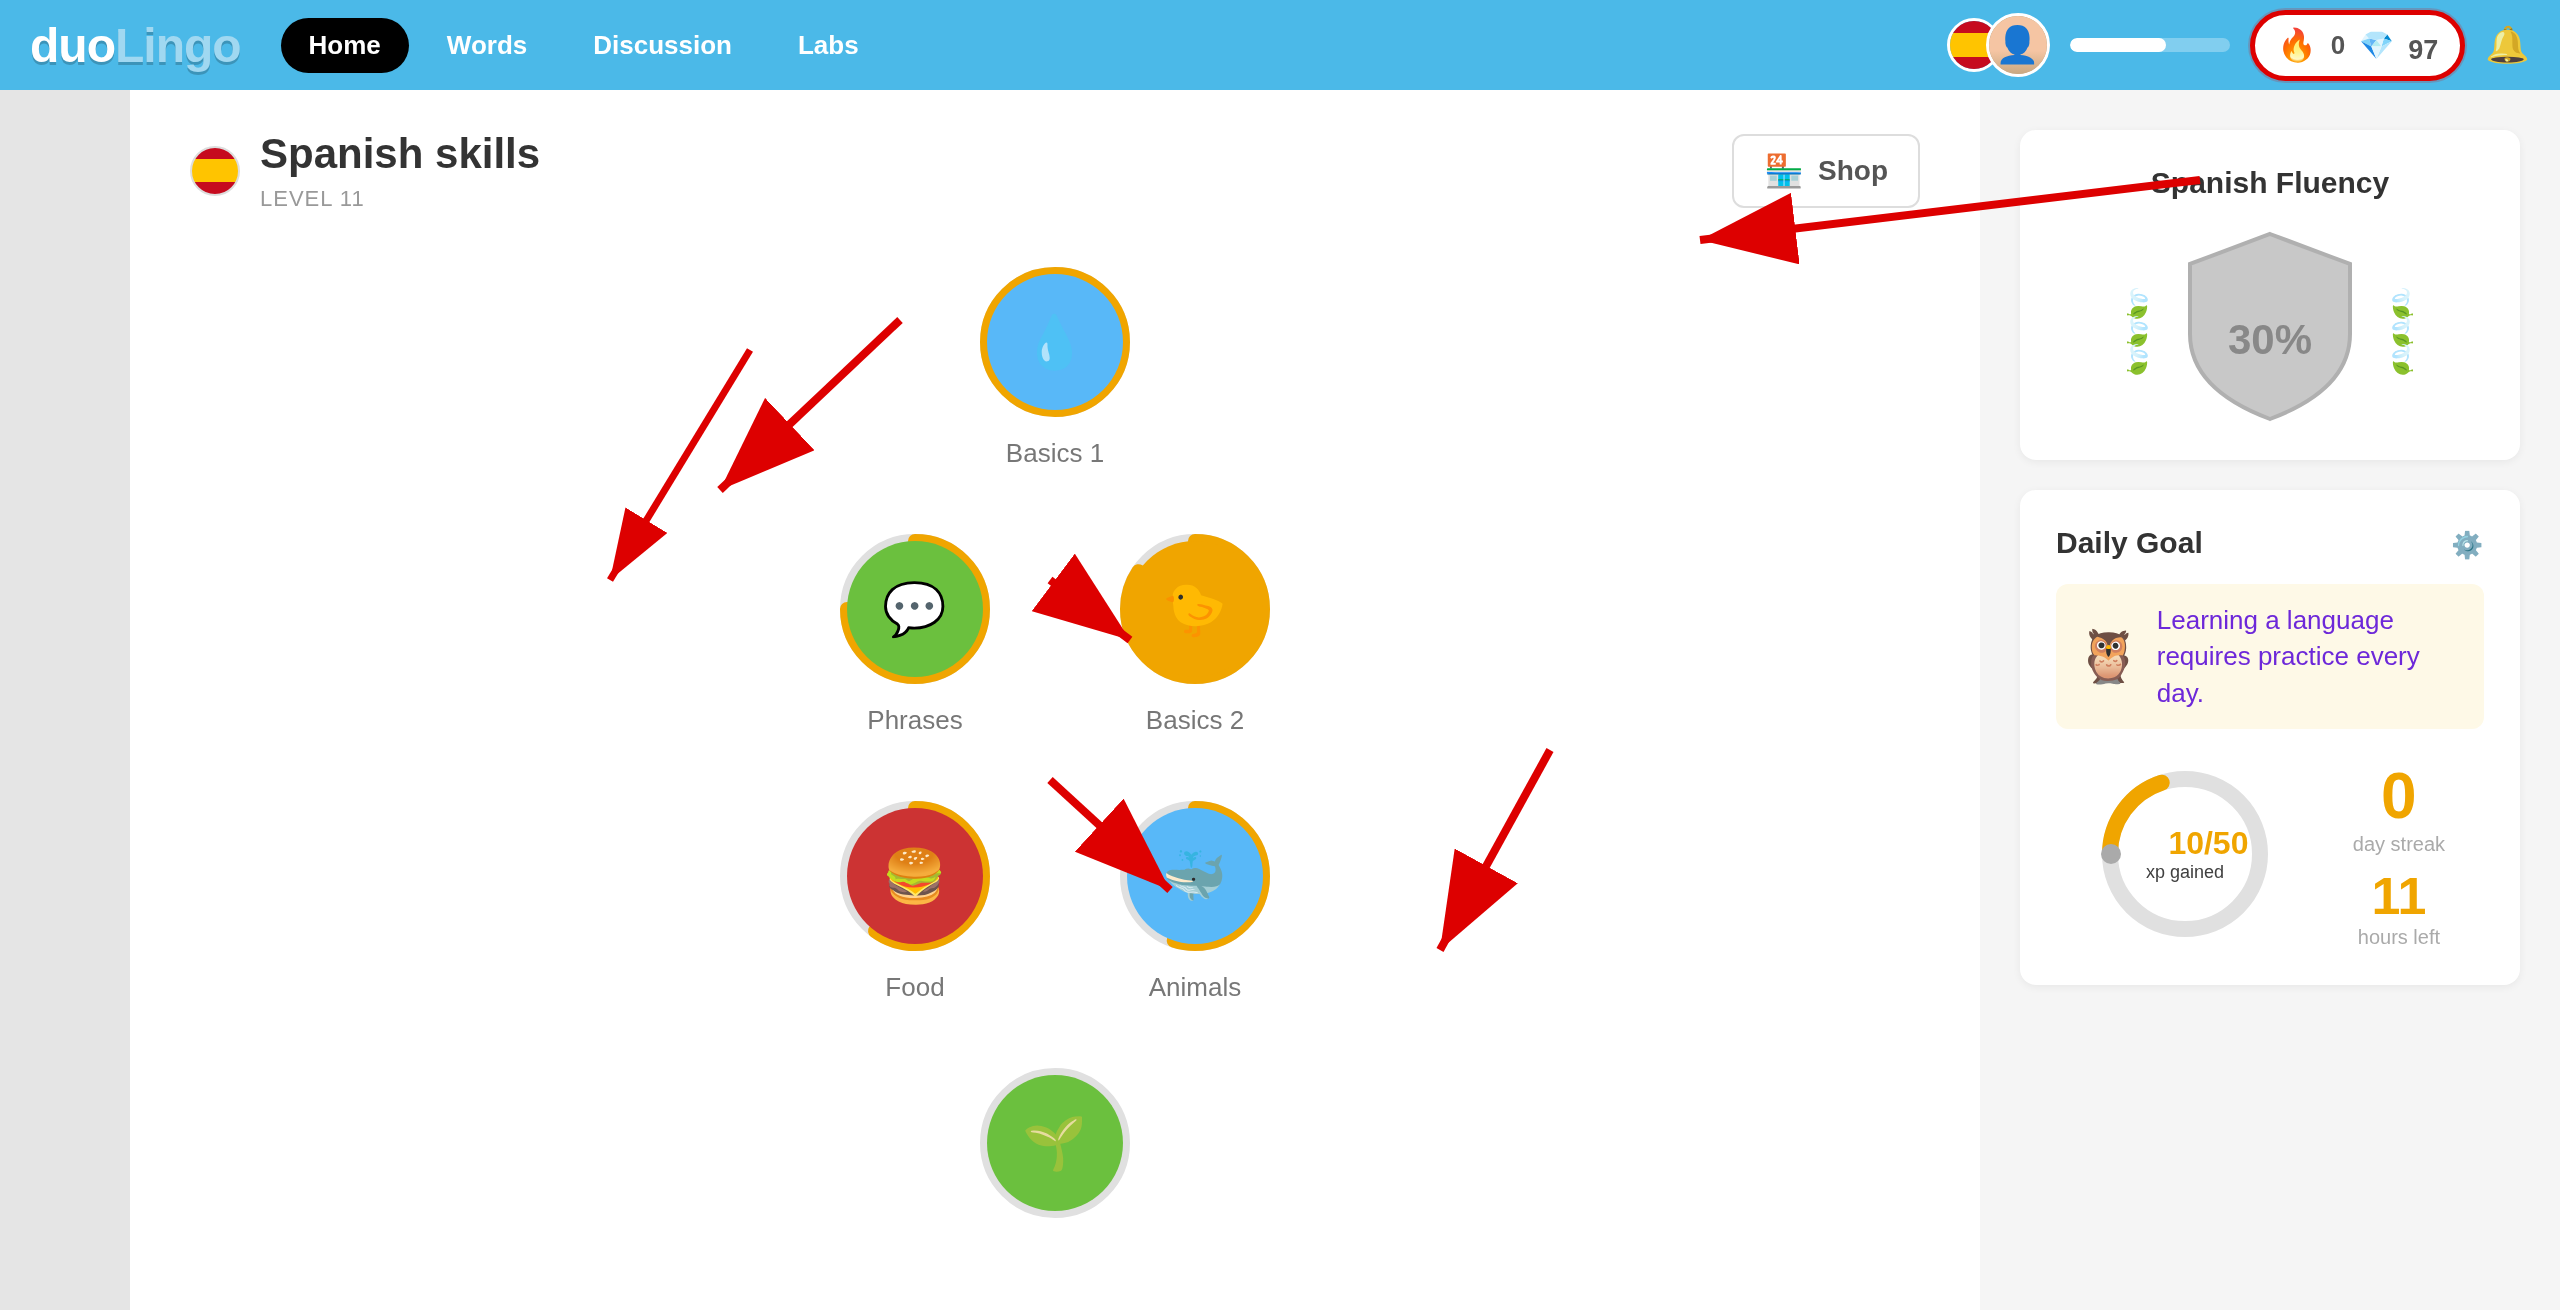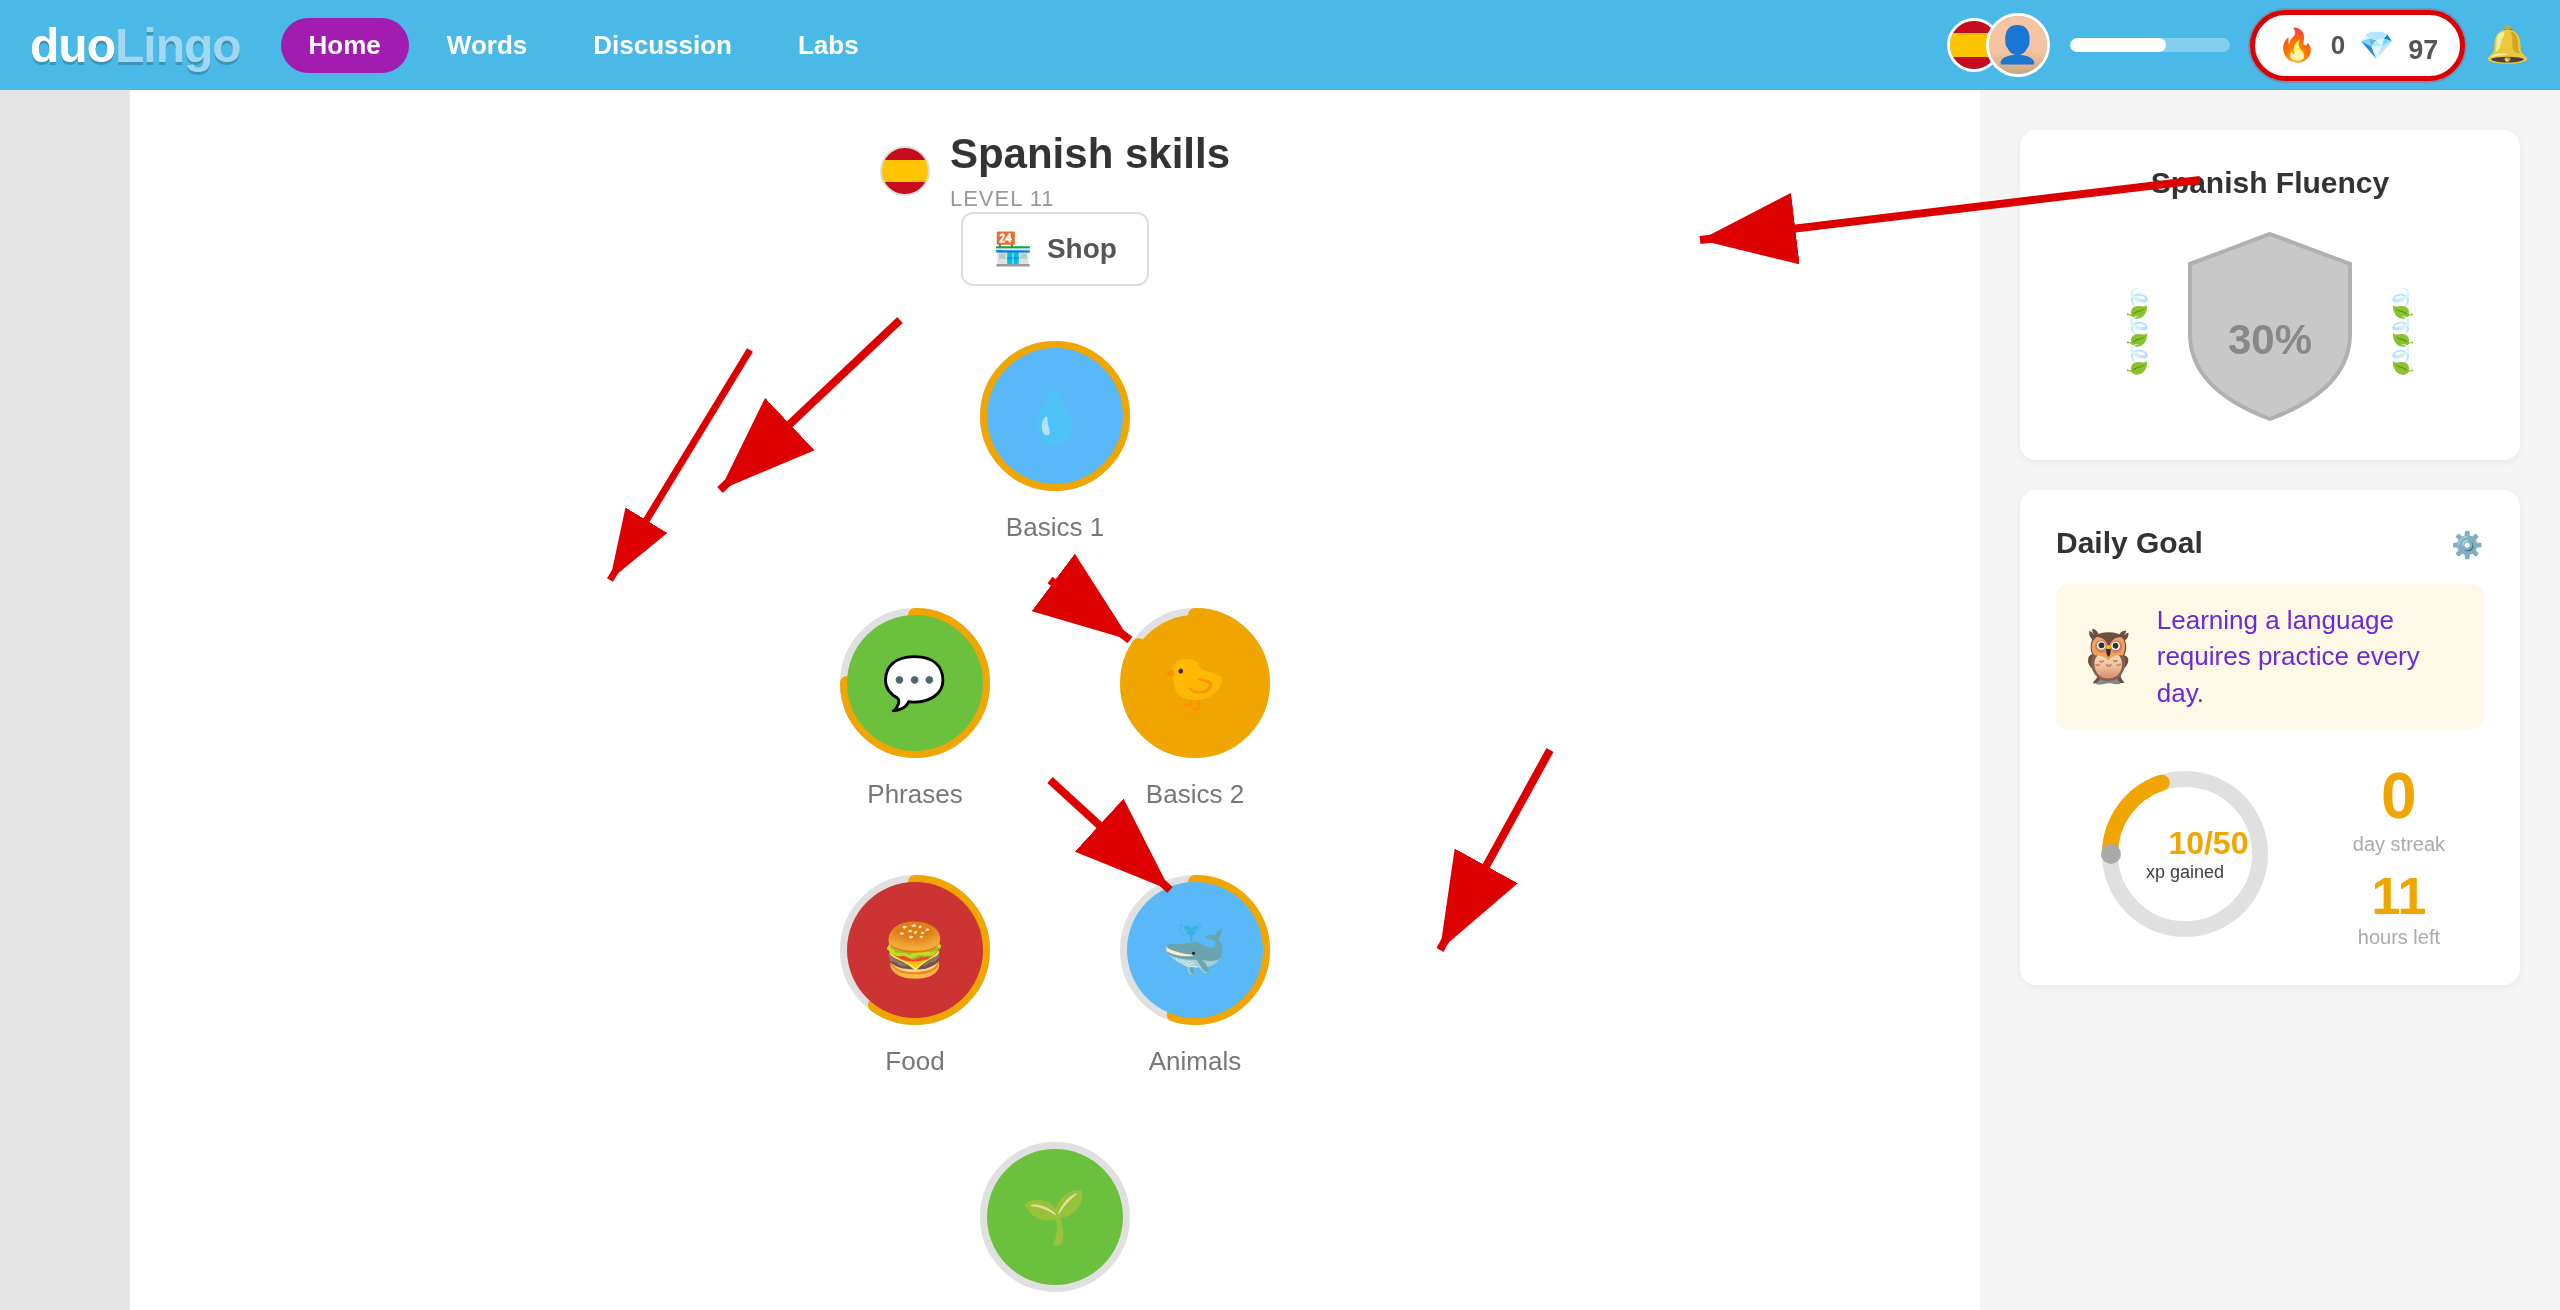--- a/index.html
+++ b/index.html
@@ -27,21 +27,21 @@
     .nav { display: flex; gap: 10px; align-items: center; flex: 1; }
     .nav-item {
       padding: 12px 28px;
       border-radius: 40px;
       color: white;
       font-size: 26px;
       font-weight: 700;
       cursor: pointer;
       text-decoration: none;
     }
-    .nav-item.active { background: #a21caf; }
+    .nav-item.active { background: #000000; }
     .header-right {
       display: flex;
       align-items: center;
       gap: 20px;
     }
     .avatar-group { display: flex; align-items: center; gap: -10px; position: relative; }
     .user-avatar {
       width: 64px; height: 64px; border-radius: 50%;
       border: 3px solid white;
       background: #c8a882;
@@ -87,21 +87,20 @@
       padding: 40px 60px;
       overflow-y: auto;
       position: relative;
     }
 
     .skills-header {
       display: flex;
       align-items: center;
       justify-content: space-between;
       margin-bottom: 50px;
-      flex-direction: column;
     }
     .skills-title-group { display: flex; align-items: center; gap: 20px; }
     .spain-flag {
       width: 50px; height: 50px; border-radius: 50%;
       background: linear-gradient(to bottom, #c60b1e 25%, #ffc400 25%, #ffc400 75%, #c60b1e 75%);
       border: 2px solid #ddd;
     }
     .skills-title { font-size: 42px; font-weight: 700; color: #333; }
     .skills-level { font-size: 22px; color: #999; margin-top: 8px; letter-spacing: 1px; }
 

